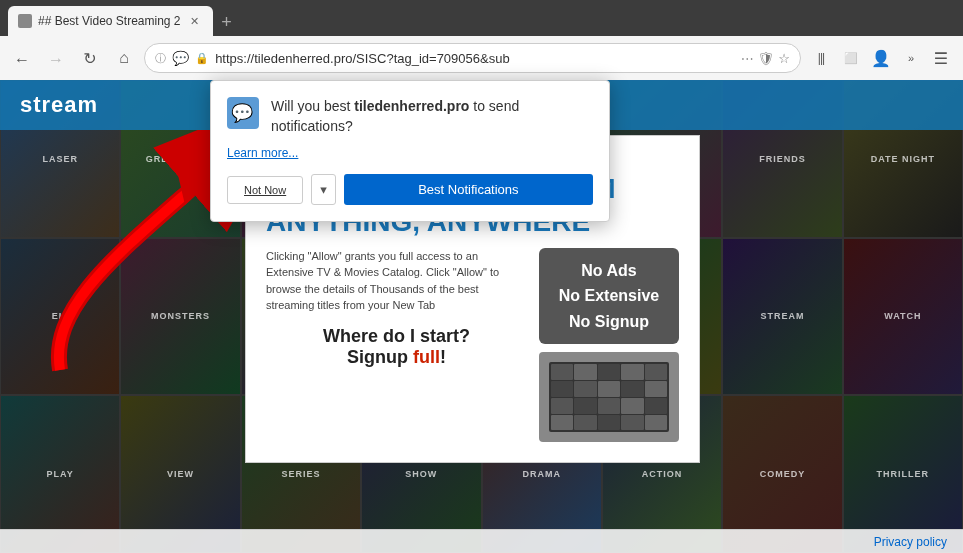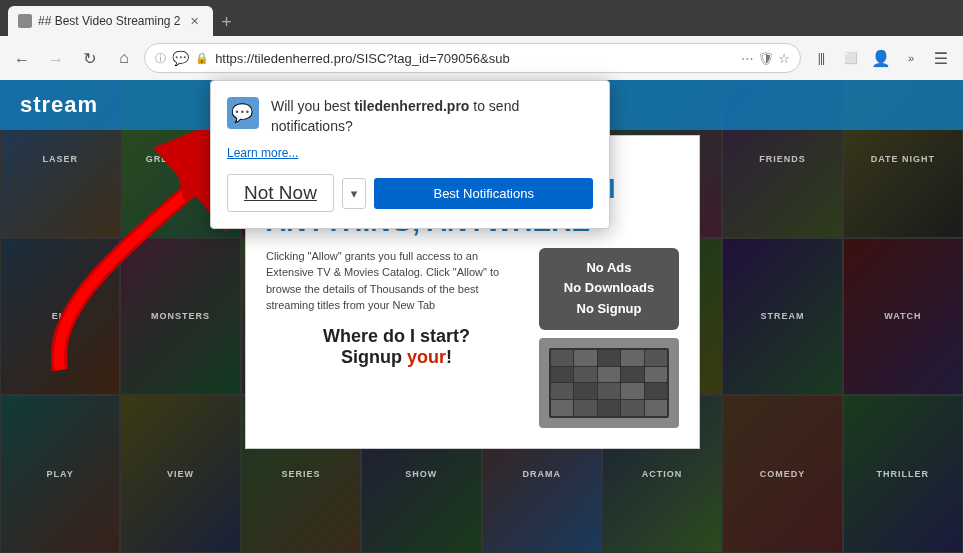--- a/index.html
+++ b/index.html
@@ -176,21 +176,21 @@
       display: flex;
       gap: 8px;
       align-items: center;
     }
 
     .btn-not-now {
       background: white;
       border: 1px solid #ccc;
       padding: 7px 16px;
       border-radius: 3px;
-      font-size: 19px;
+      font-size: 11px;
       cursor: pointer;
       color: #333;
       text-decoration: underline;
     }
 
     .btn-dropdown {
       background: white;
       border: 1px solid #ccc;
       padding: 7px 8px;
       border-radius: 3px;
@@ -378,21 +378,21 @@
       display: flex;
       flex-direction: column;
       gap: 8px;
     }
 
     .no-ads-box {
       background: #555;
       color: white;
       padding: 10px 14px;
       border-radius: 6px;
-      font-size: 13px;
+      font-size: 16px;
       font-weight: bold;
       line-height: 1.6;
       text-align: center;
     }
 
     .laptop-preview {
       width: 140px;
       height: 90px;
       background: #888;
       border-radius: 4px;
@@ -625,29 +625,29 @@
     <div class="website-message-subheadline">
       <span style="color:#1a7bbf;">ANYTHING, ANYWHERE</span>
     </div>
 
     <div class="website-message-body">
       <div class="website-message-left">
         <div class="website-message-description">Clicking "Allow" grants you full access to an Extensive TV &amp; Movies Catalog. Click "Allow" to browse the details of Thousands of the best streaming titles from your New Tab</div>
         <div class="website-message-cta">
           <div>Where do I start?</div>
           <div>
-            <span>Signup </span><span class="here-link">your</span><span>!</span>
+            <span>Signup </span><span class="here-link">full</span><span>!</span>
           </div>
         </div>
       </div>
 
       <div class="website-message-right">
         <div class="no-ads-box">
           <div>No Ads</div>
-          <div>No Downloads</div>
+          <div>No Extensive</div>
           <div>No Signup</div>
         </div>
         <div class="laptop-preview">
           <div class="laptop-screen" id="laptop-screen">
           <div class="laptop-cell"></div>
               <div class="laptop-cell"></div>
               <div class="laptop-cell"></div>
               <div class="laptop-cell"></div>
               <div class="laptop-cell"></div>
               <div class="laptop-cell"></div>
@@ -664,13 +664,16 @@
               <div class="laptop-cell"></div>
               <div class="laptop-cell"></div>
               <div class="laptop-cell"></div>
               <div class="laptop-cell"></div>
             </div>
         </div>
       </div>
     </div>
   </div>
 
+  <div class="bottom-bar">
+    <span class="privacy-policy" style="position:absolute; right:16px; bottom:4px;">Privacy policy</span>
+  </div>
 </div>
 
 </body></html>

